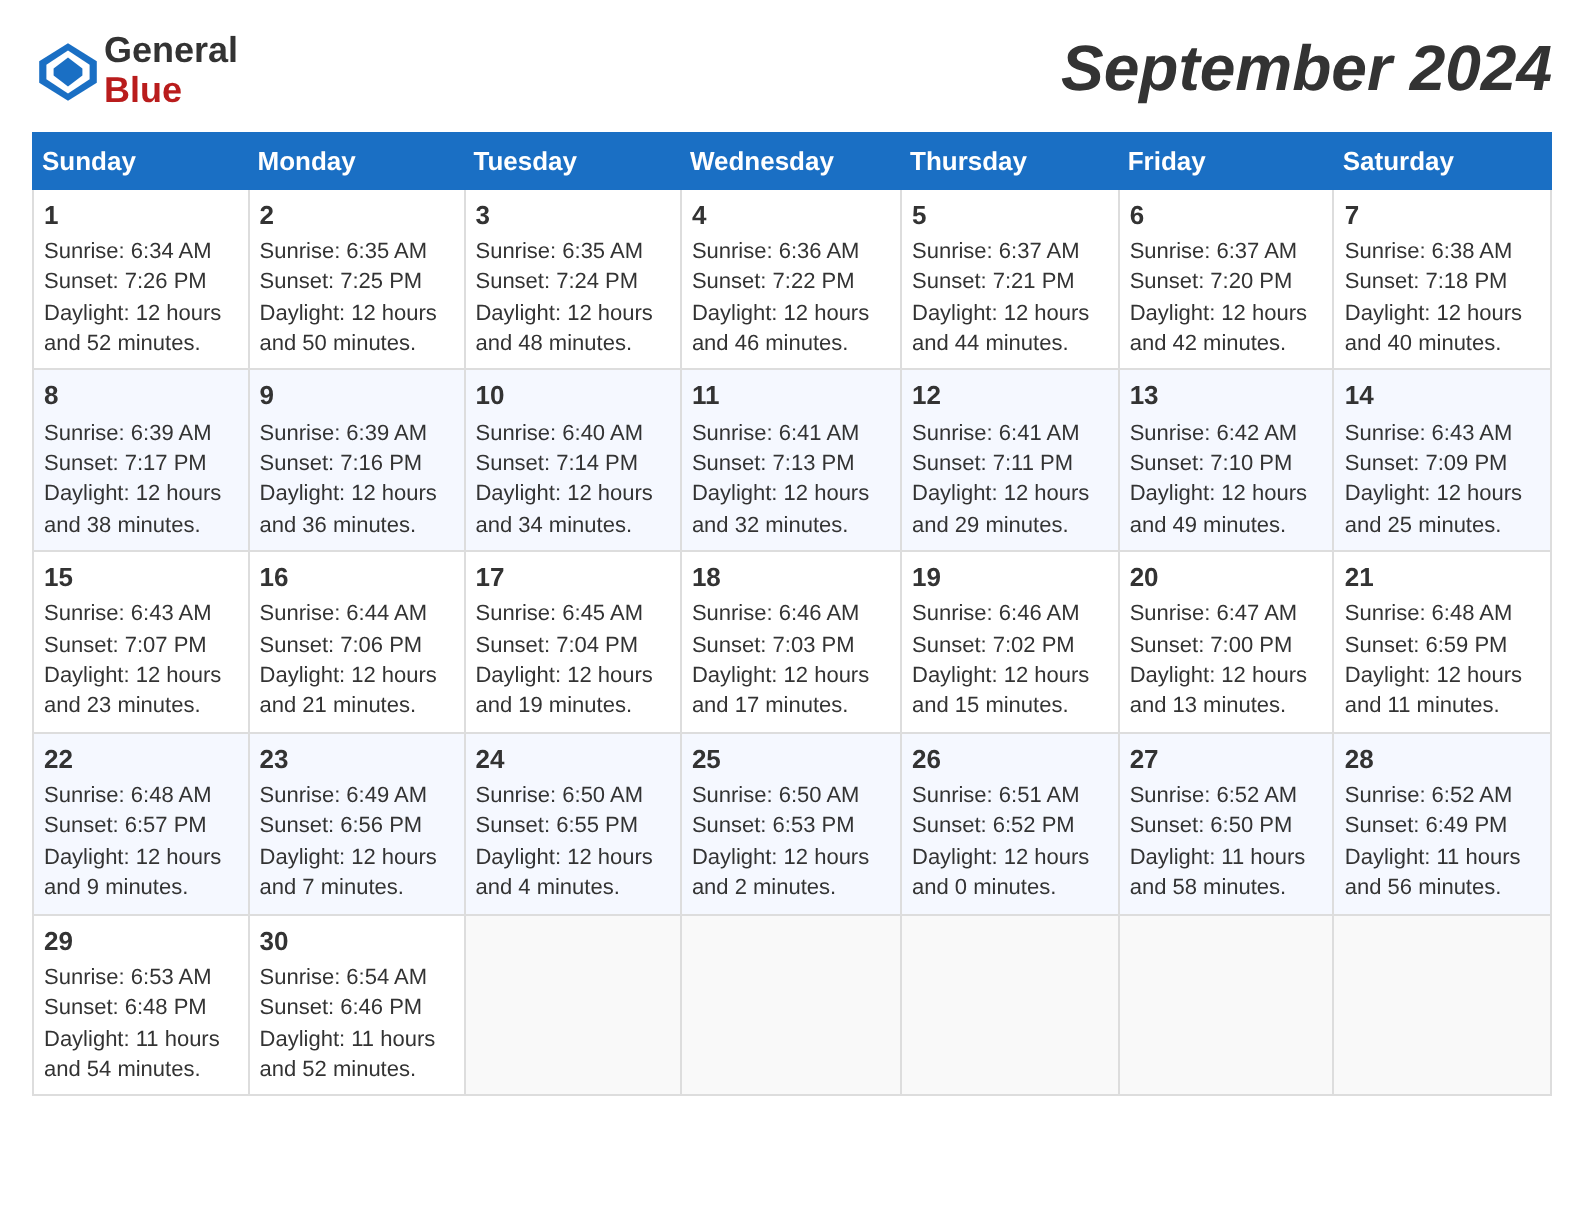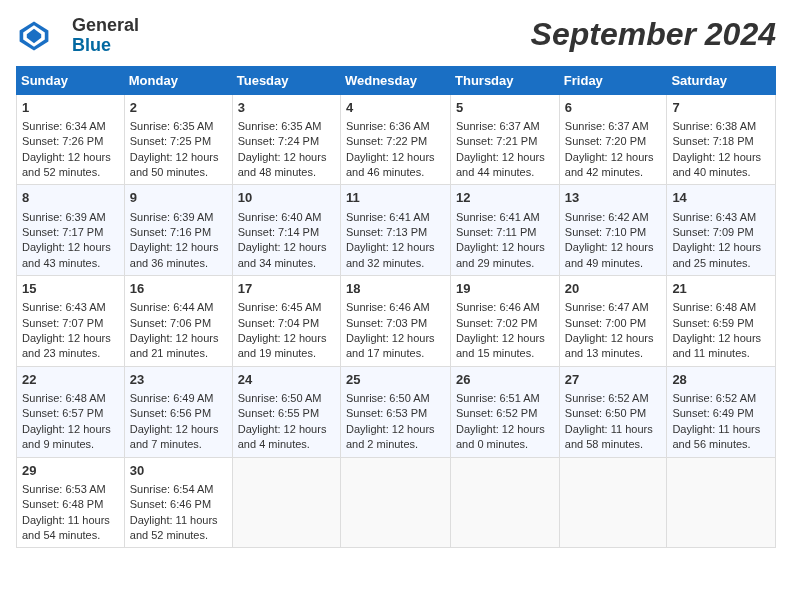--- a/index.html
+++ b/index.html
@@ -12,29 +12,29 @@
     }
     .header {
       display: flex;
       justify-content: space-between;
       align-items: flex-start;
       margin-bottom: 10px;
     }
     .logo {
       display: flex;
       align-items: center;
-      gap: 20px;
+      gap: 0;
     }
     .logo-text {
       font-size: 18px;
       font-weight: bold;
       line-height: 1.1;
     }
     .logo-text .general { color: #333; }
-    .logo-text .blue { color: #0369a1; }
+    .logo-text .blue { color: #b91c1c; }
     .logo-icon {
       width: 36px;
       height: 36px;
     }
     .title-block { text-align: right; }
     .month-title {
       font-size: 32px;
       font-weight: bold;
       color: #333;
       font-style: italic;
@@ -162,21 +162,21 @@
           <div>Daylight: 12 hours</div>
           <div>and 40 minutes.</div>
         </td>
       </tr>
       <tr>
         <td>
           <span class="day-number">8</span>
           <div>Sunrise: 6:39 AM</div>
           <div>Sunset: 7:17 PM</div>
           <div>Daylight: 12 hours</div>
-          <div>and 43 minutes.</div>
+          <div>and 38 minutes.</div>
         </td>
         <td>
           <span class="day-number">9</span>
           <div>Sunrise: 6:39 AM</div>
           <div>Sunset: 7:16 PM</div>
           <div>Daylight: 12 hours</div>
           <div>and 36 minutes.</div>
         </td>
         <td>
           <span class="day-number">10</span>

